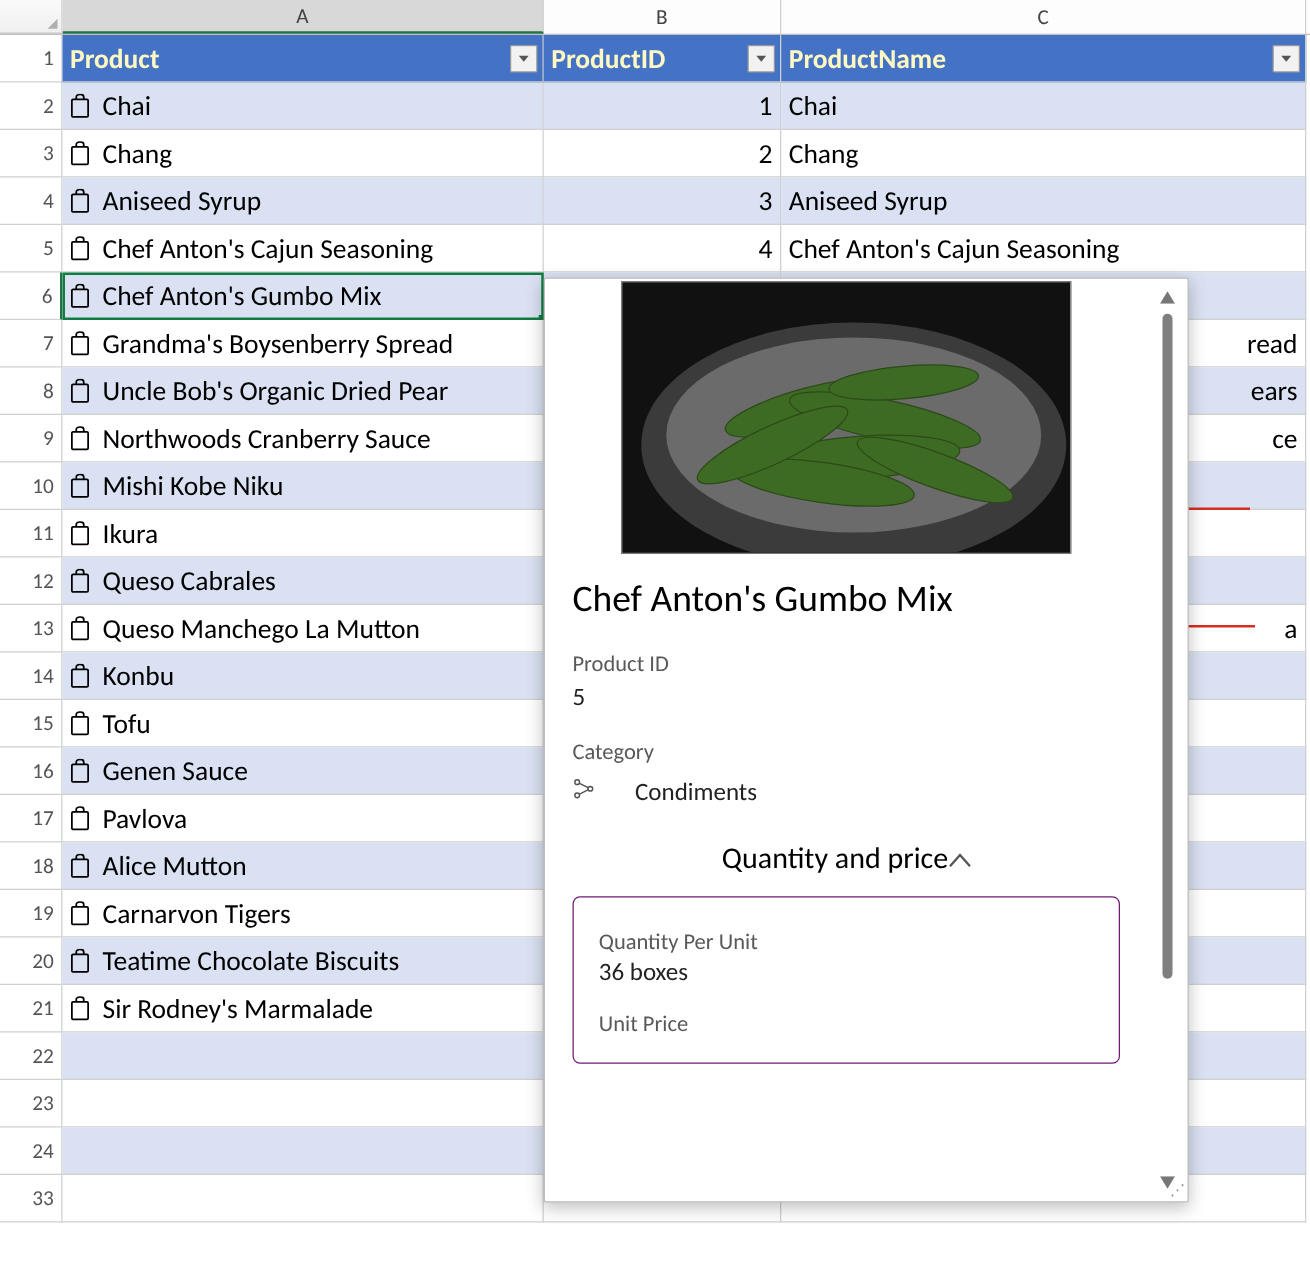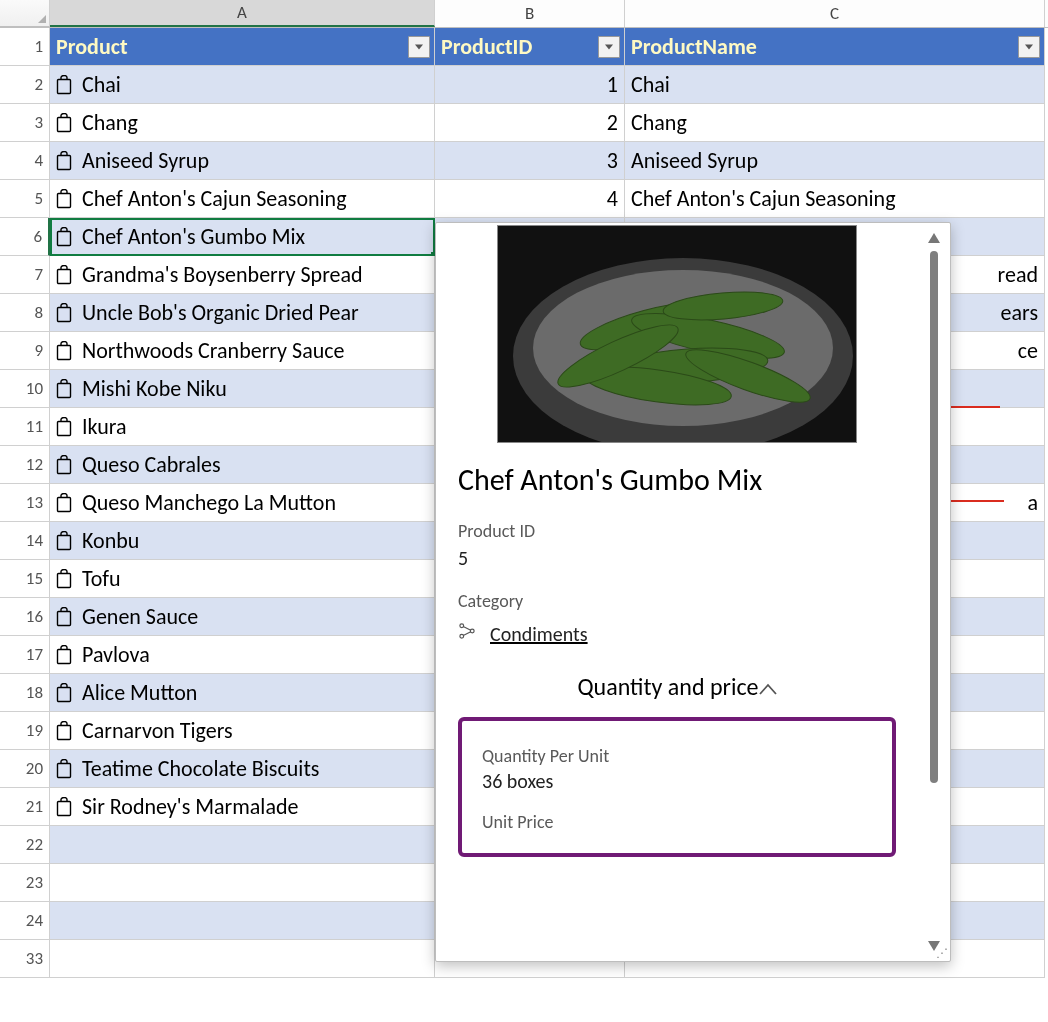--- a/index.html
+++ b/index.html
@@ -137,27 +137,27 @@
     background:#111;
     display:block;
     border:1px solid #888;
     position:relative;
     overflow:hidden;
   }
   .card-title { font-size:30px; font-weight:400; margin:18px 0 22px 0; }
   .card-label { font-size:18px; color:#595959; margin-top:4px;}
   .card-value { font-size:20px; color:#222; margin-top:4px; }
   .card-block { margin-bottom:20px; }
-  .category-row { display:flex; align-items:center; gap:14px; margin-top:6px;text-decoration:underline;}
+  .category-row { display:flex; align-items:center; gap:32px; margin-top:6px;}
   .section-head {
     display:flex; align-items:center; justify-content:center;
     font-size:24px; font-weight:400; margin-top:26px; margin-bottom:16px;
   }
   .qp-box {
-    border:4px solid #701a75; border-radius:6px;
+    border:1px solid #701a75; border-radius:6px;
     padding:20px;
   }
   .qp-box .card-label { font-size:18px; }
   .qp-box .card-value { font-size:20px; margin-top:2px; margin-bottom:18px; }
 
   
   .card-scroll {
     position:absolute; right:6px; top:6px; bottom:6px; width:20px;
     display:flex; flex-direction:column; align-items:center;
   }

